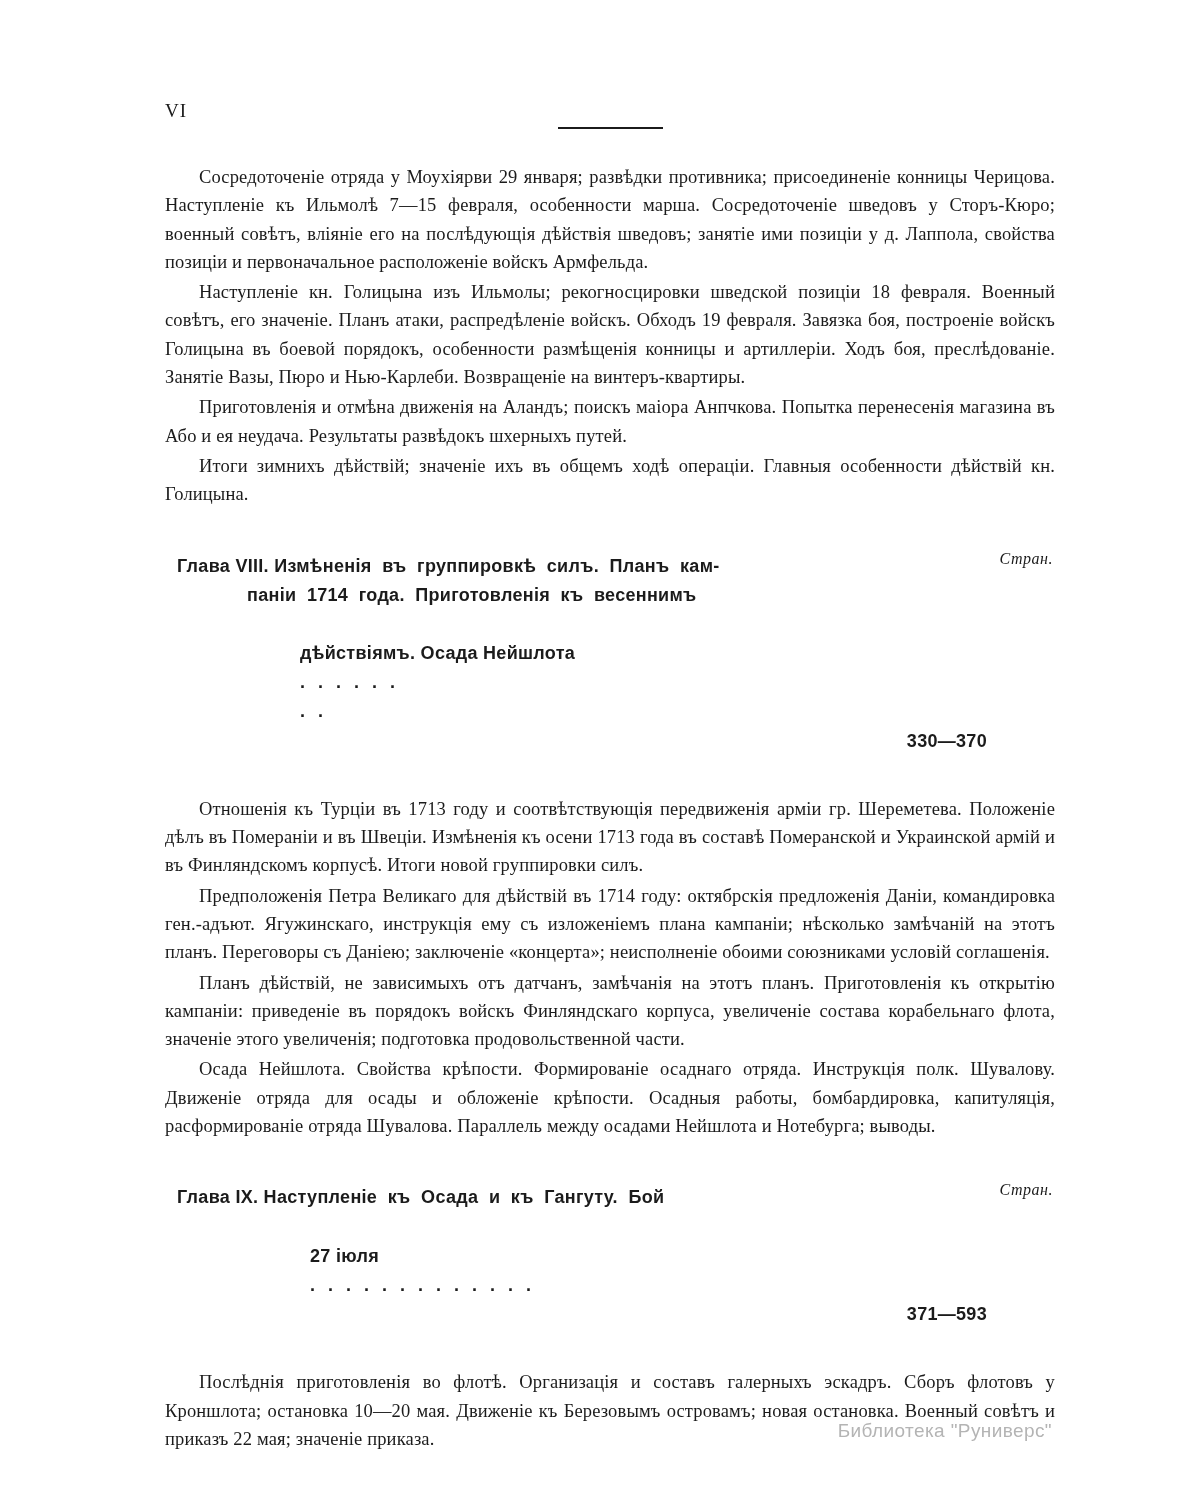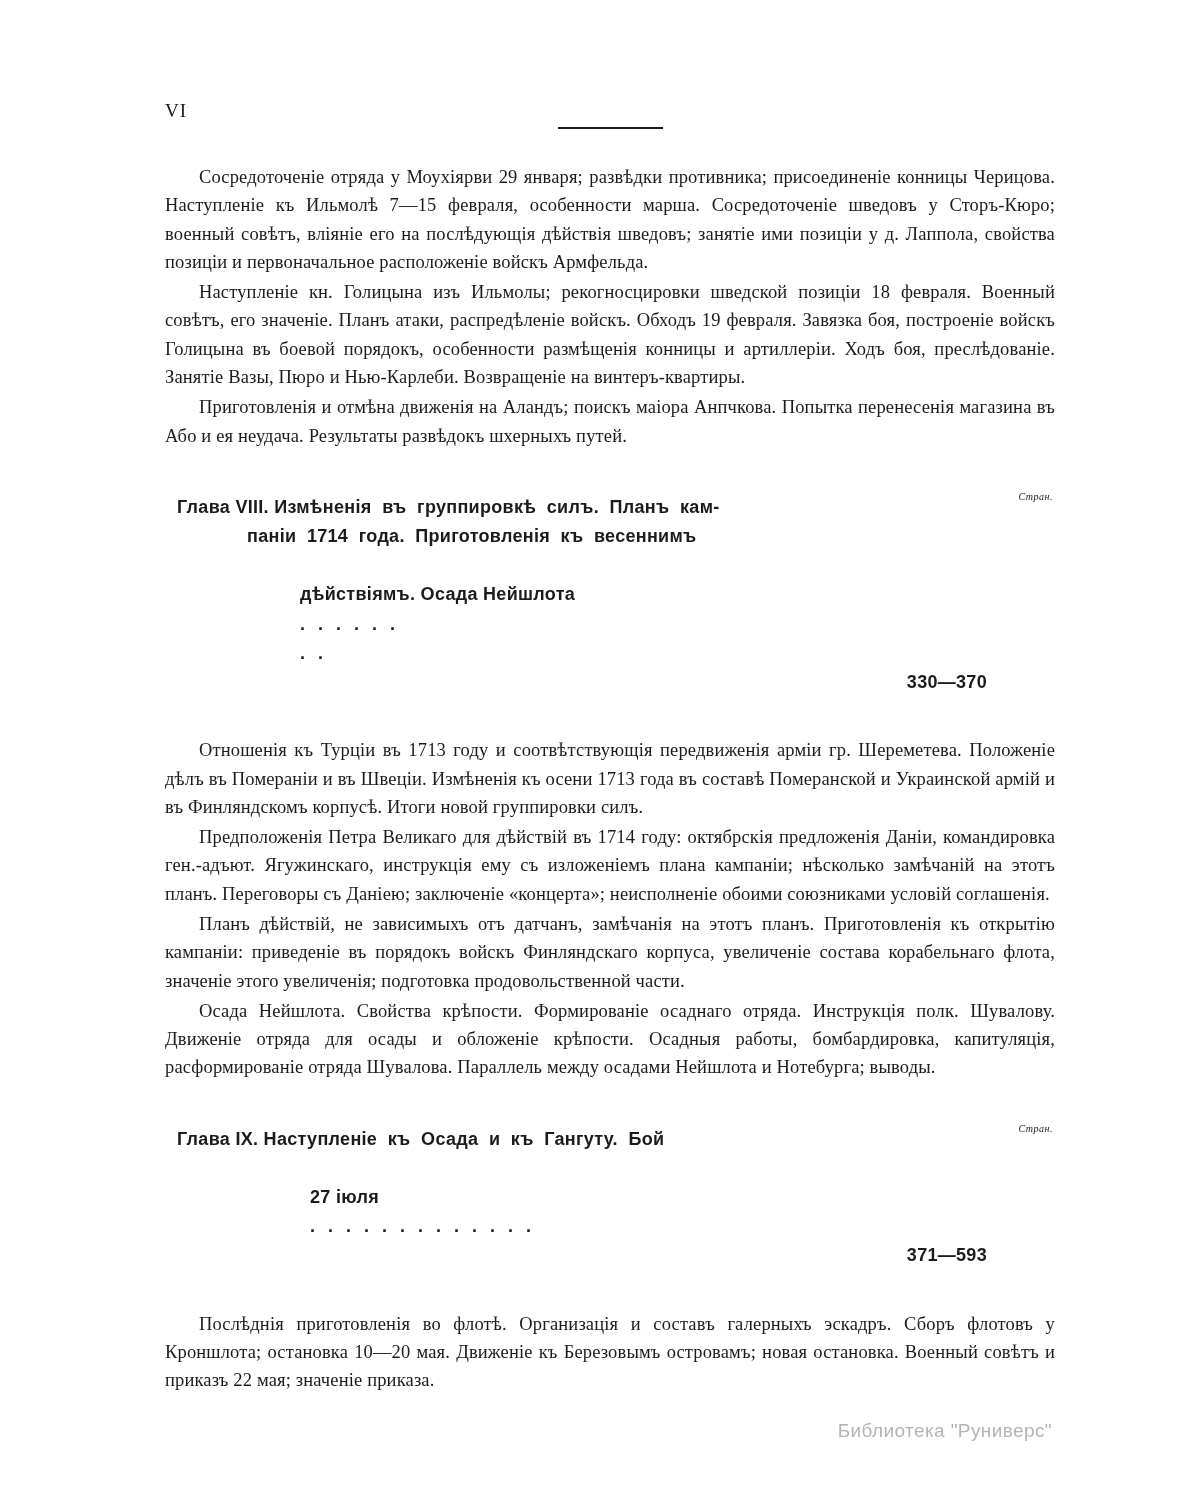--- a/index.html
+++ b/index.html
@@ -79,21 +79,21 @@
   .chapter-line2 {
     padding-left: 80px;
   }
   .stran {
     position: absolute;
     right: 2px;
     top: -2px;
     font-family: "Liberation Serif", "DejaVu Serif", serif;
     font-style: italic;
     font-weight: normal;
-    font-size: 10px;
+    font-size: 16px;
     letter-spacing: 0.5px;
   }
   .pagerange {
     float: right;
   }
   .dots {
     letter-spacing: 4px;
   }
   .chapter-body {
     margin-top: 8px;
@@ -115,20 +115,21 @@
   <div class="content">
 
     <div class="page-header">
       <span class="page-number">VI</span>
       <div class="header-rule"></div>
     </div>
 
     <p class="para">Сосредоточеніе отряда у Моухіярви 29 января; развѣдки противника; присоединеніе конницы Черицова. Наступленіе къ Ильмолѣ 7—15 февраля, особенности марша. Сосредоточеніе шведовъ у Сторъ-Кюро; военный совѣтъ, вліяніе его на послѣдующія дѣйствія шведовъ; занятіе ими позиціи у д. Лаппола, свойства позиціи и первоначальное расположеніе войскъ Армфельда.</p>
     <p class="para">Наступленіе кн. Голицына изъ Ильмолы; рекогносцировки шведской позиціи 18 февраля. Военный совѣтъ, его значеніе. Планъ атаки, распредѣленіе войскъ. Обходъ 19 февраля. Завязка боя, построеніе войскъ Голицына въ боевой порядокъ, особенности размѣщенія конницы и артиллеріи. Ходъ боя, преслѣдованіе. Занятіе Вазы, Пюро и Нью-Карлеби. Возвращеніе на винтеръ-квартиры.</p>
     <p class="para">Приготовленія и отмѣна движенія на Аландъ; поискъ маіора Анпчкова. Попытка перенесенія магазина въ Або и ея неудача. Результаты развѣдокъ шхерныхъ путей.</p>
+    <p class="para">Итоги зимнихъ дѣйствій; значеніе ихъ въ общемъ ходѣ операціи. Главныя особенности дѣйствій кн. Голицына.</p>
 
     <div class="chapter-block">
       <span class="stran">Стран.</span>
       <div class="chapter-heading">
         <span class="chapter-line l1">Глава VIII. Измѣненія  въ  группировкѣ  силъ.  Планъ  кам-</span>
         <span class="chapter-line l2">паніи  1714  года.  Приготовленія  къ  весеннимъ</span>
         <span class="chapter-line l3">
           <span>дѣйствіямъ. Осада Нейшлота</span>
           <span class="dots">. . . . . .</span>
           <span class="dots">. .</span>

